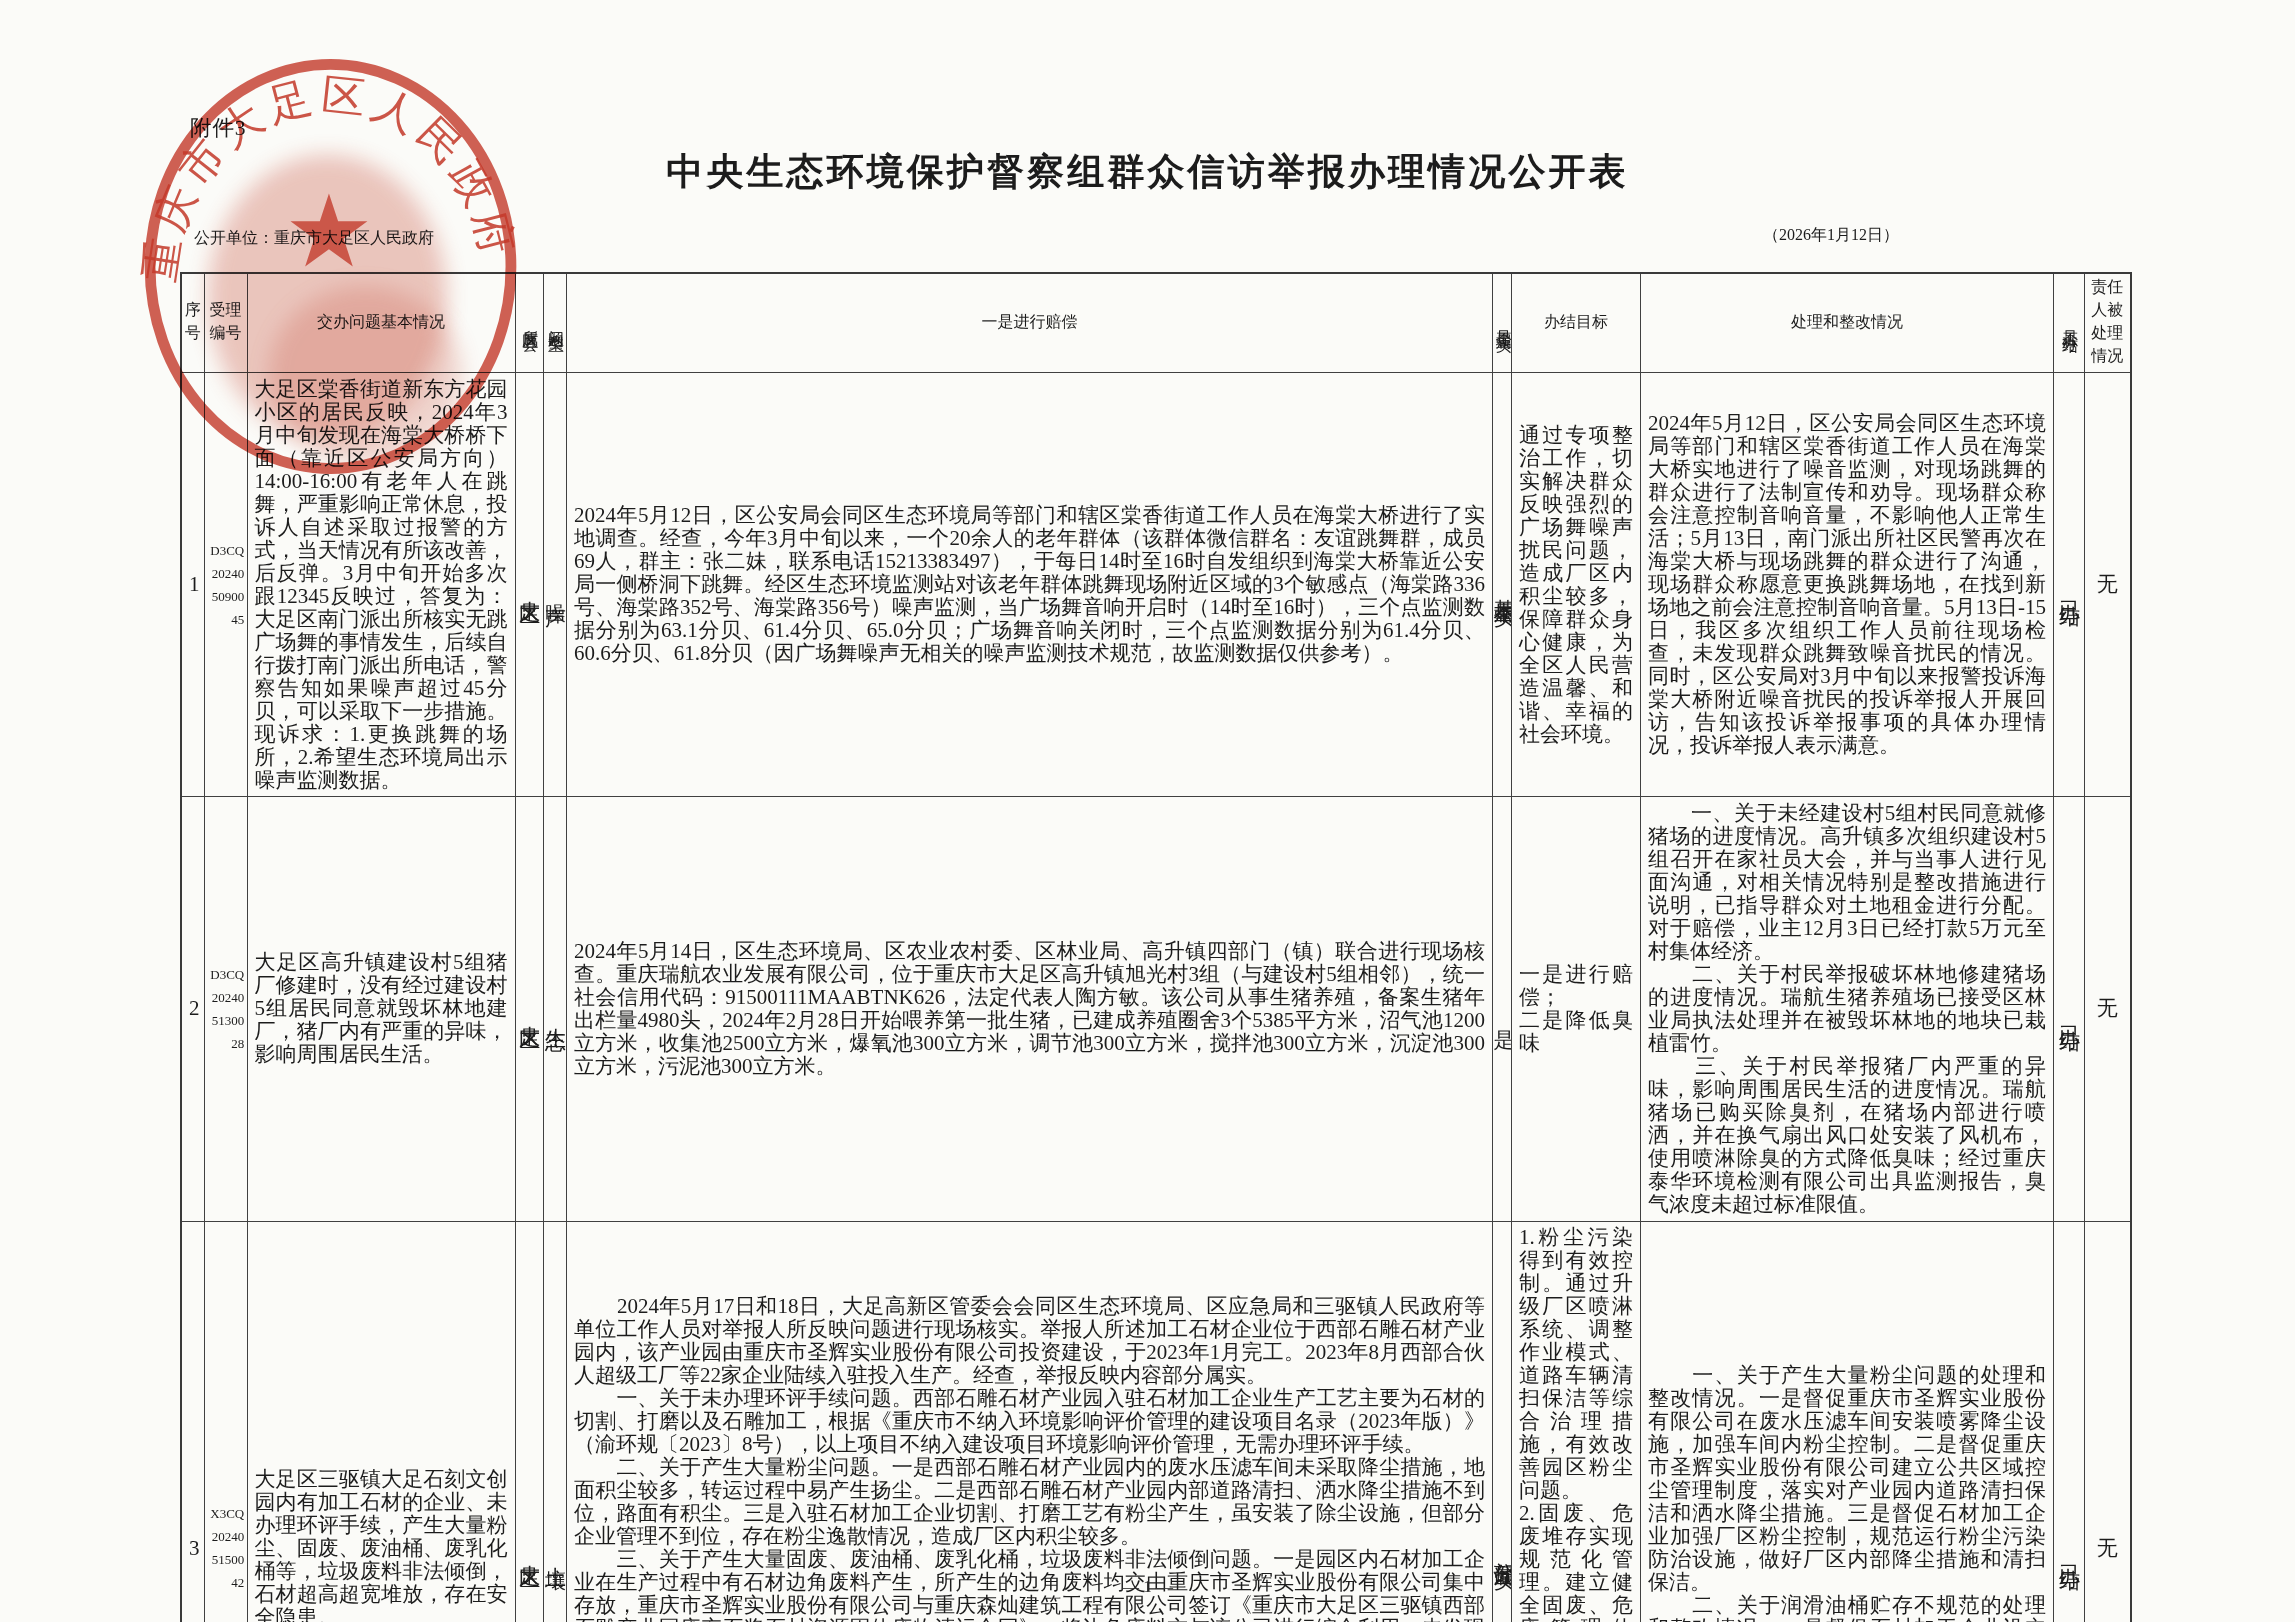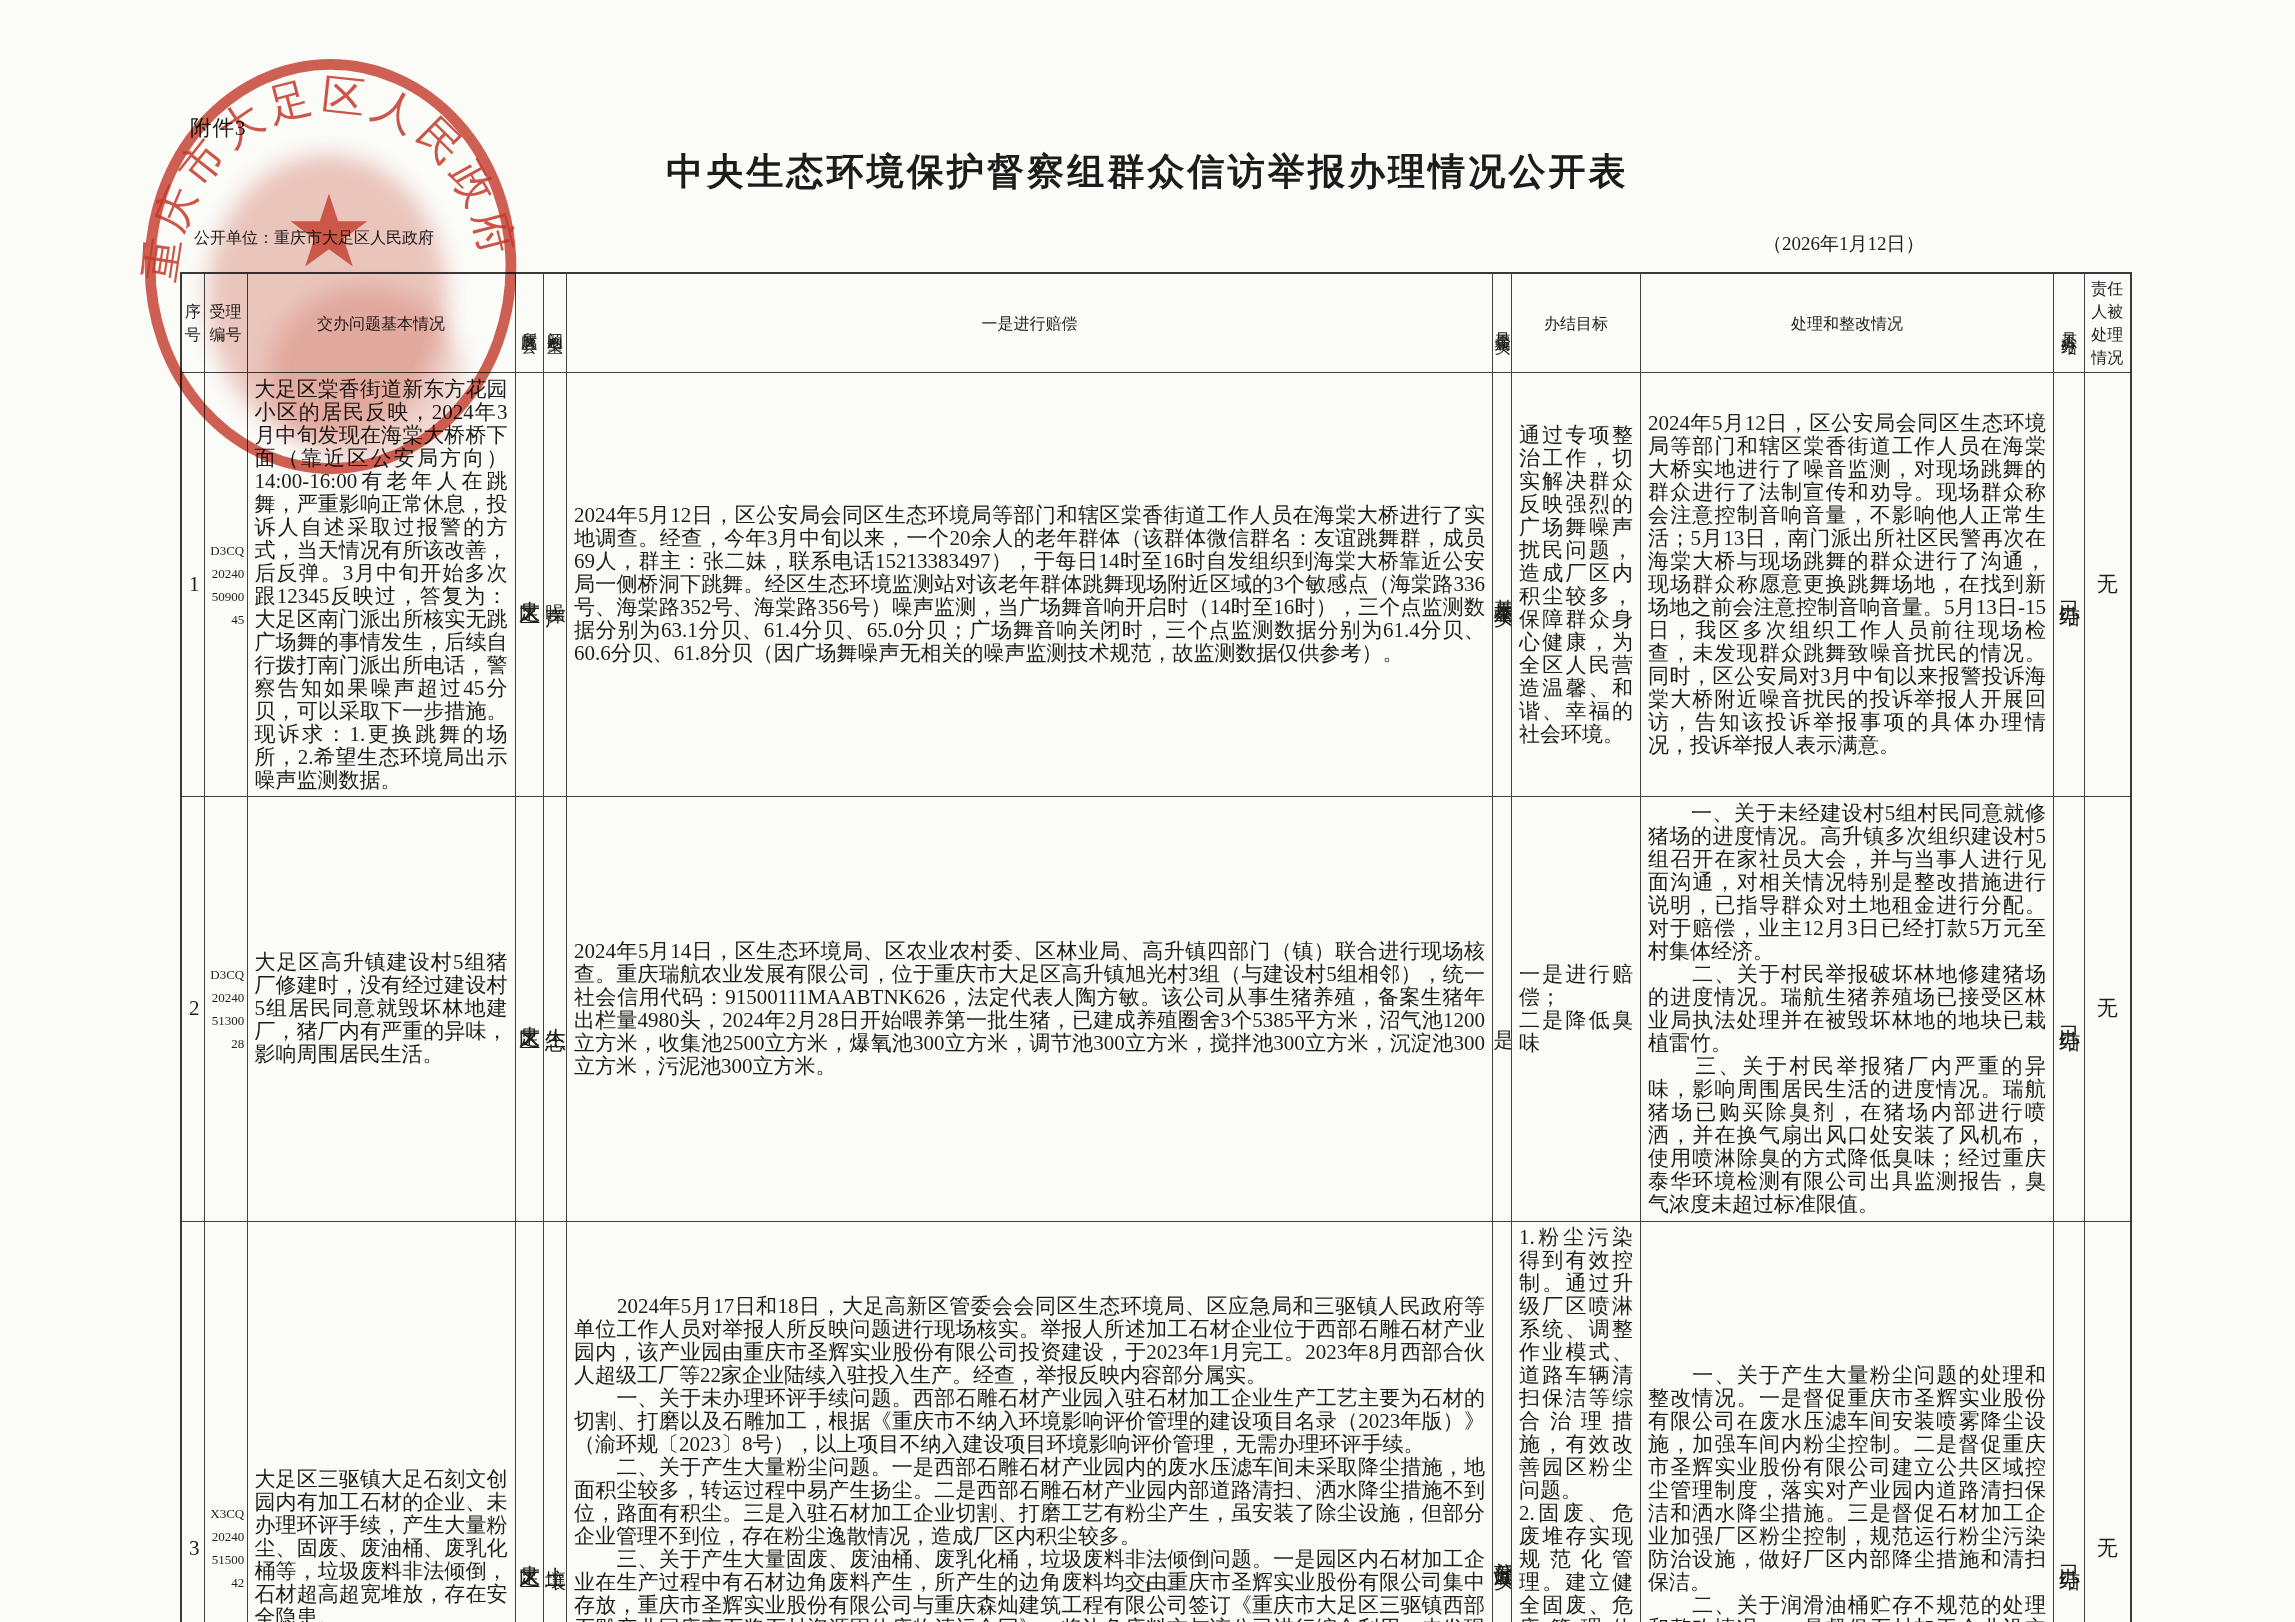--- a/index.html
+++ b/index.html
@@ -9,32 +9,32 @@
     font-family:"Liberation Serif","DejaVu Serif",serif;
   }
   .page{position:absolute;inset:0;}
   .attachment{position:absolute;left:190px;top:113px;font-size:21.6px;letter-spacing:0.8px;text-align:right;}
   .doc-title{
     position:absolute;left:0;top:147px;width:2295px;text-align:center;
     font-size:37px;font-weight:bold;letter-spacing:3.1px;
     font-family:"Liberation Sans","DejaVu Sans",sans-serif;
   }
   .publisher{position:absolute;left:194px;top:228px;font-size:16px;}
-  .datefield{position:absolute;left:1763px;top:231px;font-size:19px;}
+  .datefield{position:absolute;left:1763px;top:225px;font-size:16px;}
   .pagenum{position:absolute;left:0;top:1577px;width:2295px;text-align:center;font-size:17px;color:#333;}
 
   table.main{
     position:absolute;left:180px;top:272px;width:1949px;
     border-collapse:collapse;table-layout:fixed;
     border:2.3px solid #3a3a3a;
   }
   th,td{border:1.5px solid #414141;overflow:hidden;}
   th{
     font-size:16px;font-weight:normal;text-align:center;vertical-align:middle;
-    padding:3.1px 1.5px;word-break:break-all;line-height:23px;
+    padding:3.1px 1.5px;word-break:break-all;line-height:23px;font-family:Liberation Mono, monospace;
   }
   td{
     font-size:21px;line-height:23px;vertical-align:middle;
     padding:4.6px 7px;text-align:justify;
   }
   tr.hr{height:97px;}
   tr.r1{height:310px;}
   tr.r2{height:353px;}
   tr.r3{height:532px;}
   .pre{white-space:pre-wrap;}

